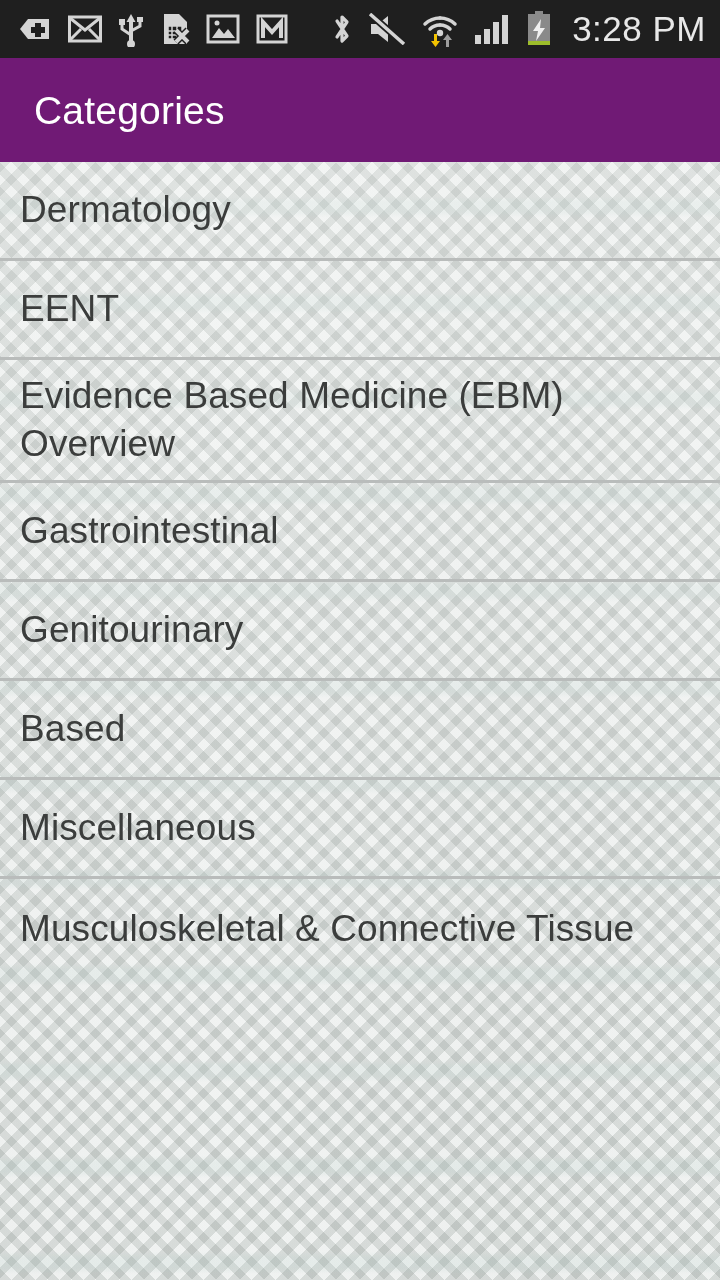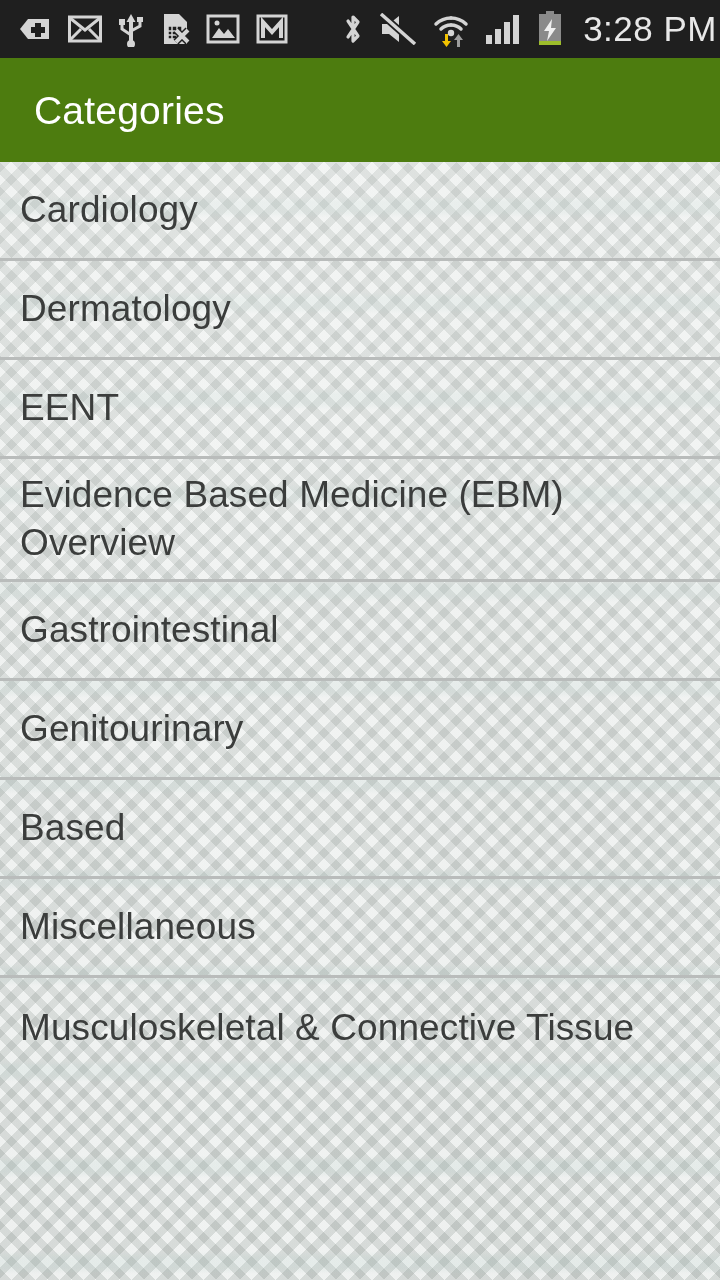--- a/index.html
+++ b/index.html
@@ -22,21 +22,21 @@
   }
 
   
   #status-bar {
     position: relative;
     height: 58px;
     background: #1f1f1f;
     display: flex;
     align-items: center;
     box-sizing: border-box;
-    padding: 0 3px 0 18px;
+    padding: 0 14px 0 18px;
   }
   #status-left {
     display: flex;
     align-items: center;
     gap: 16px;
   }
   #status-right {
     margin-left: auto;
     display: flex;
     align-items: center;
@@ -52,21 +52,21 @@
     font-weight: 400;
     letter-spacing: 0.5px;
     margin-left: 6px;
     white-space: nowrap;
   }
 
   
   #app-bar {
     position: relative;
     height: 104px;
-    background: #4d7c0f;
+    background: #701a75;
     display: flex;
     align-items: center;
     box-sizing: border-box;
     padding-left: 34px;
   }
   #app-bar-title {
     color: #ffffff;
     font-size: 39px;
     font-weight: 400;
     letter-spacing: 0.2px;
@@ -258,23 +258,20 @@
     </div>
   </div>
 
   <div id="app-bar">
     <span id="app-bar-title">Categories</span>
   </div>
 
   <div id="category-list">
     <div id="list-haze"></div>
 
-    <div class="list-item">
-      <span class="list-item-label">Cardiology</span>
-    </div>
 
     <div class="list-item">
       <span class="list-item-label">Dermatology</span>
     </div>
 
     <div class="list-item">
       <span class="list-item-label">EENT</span>
     </div>
 
 

